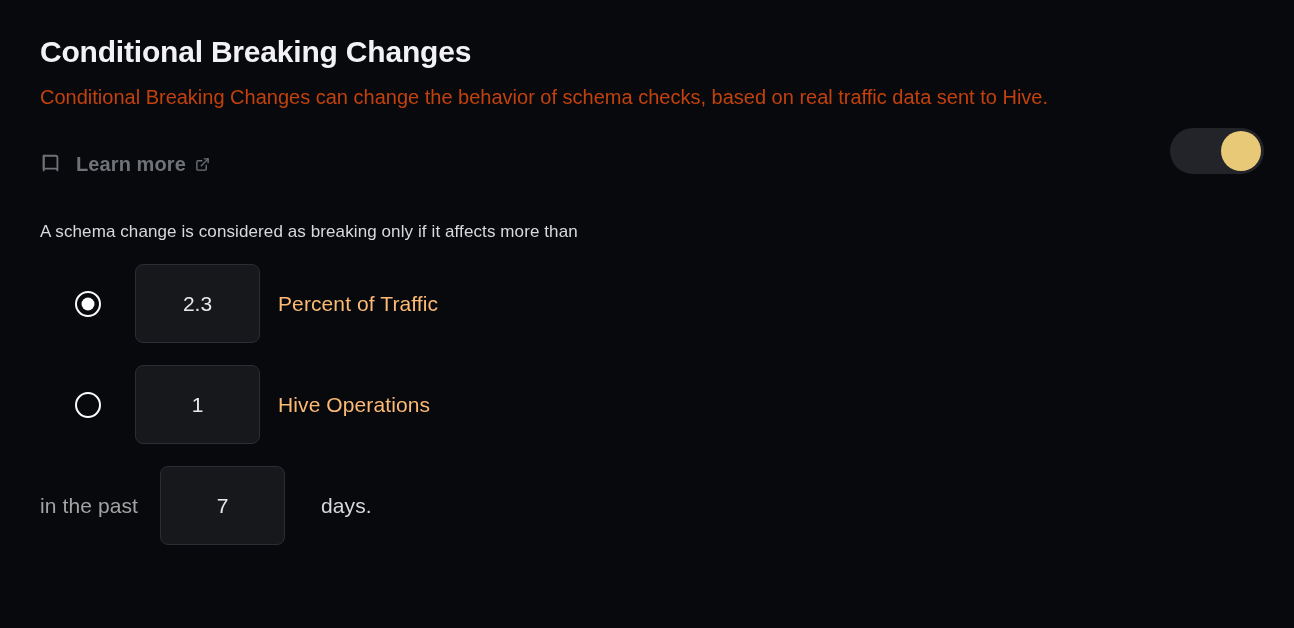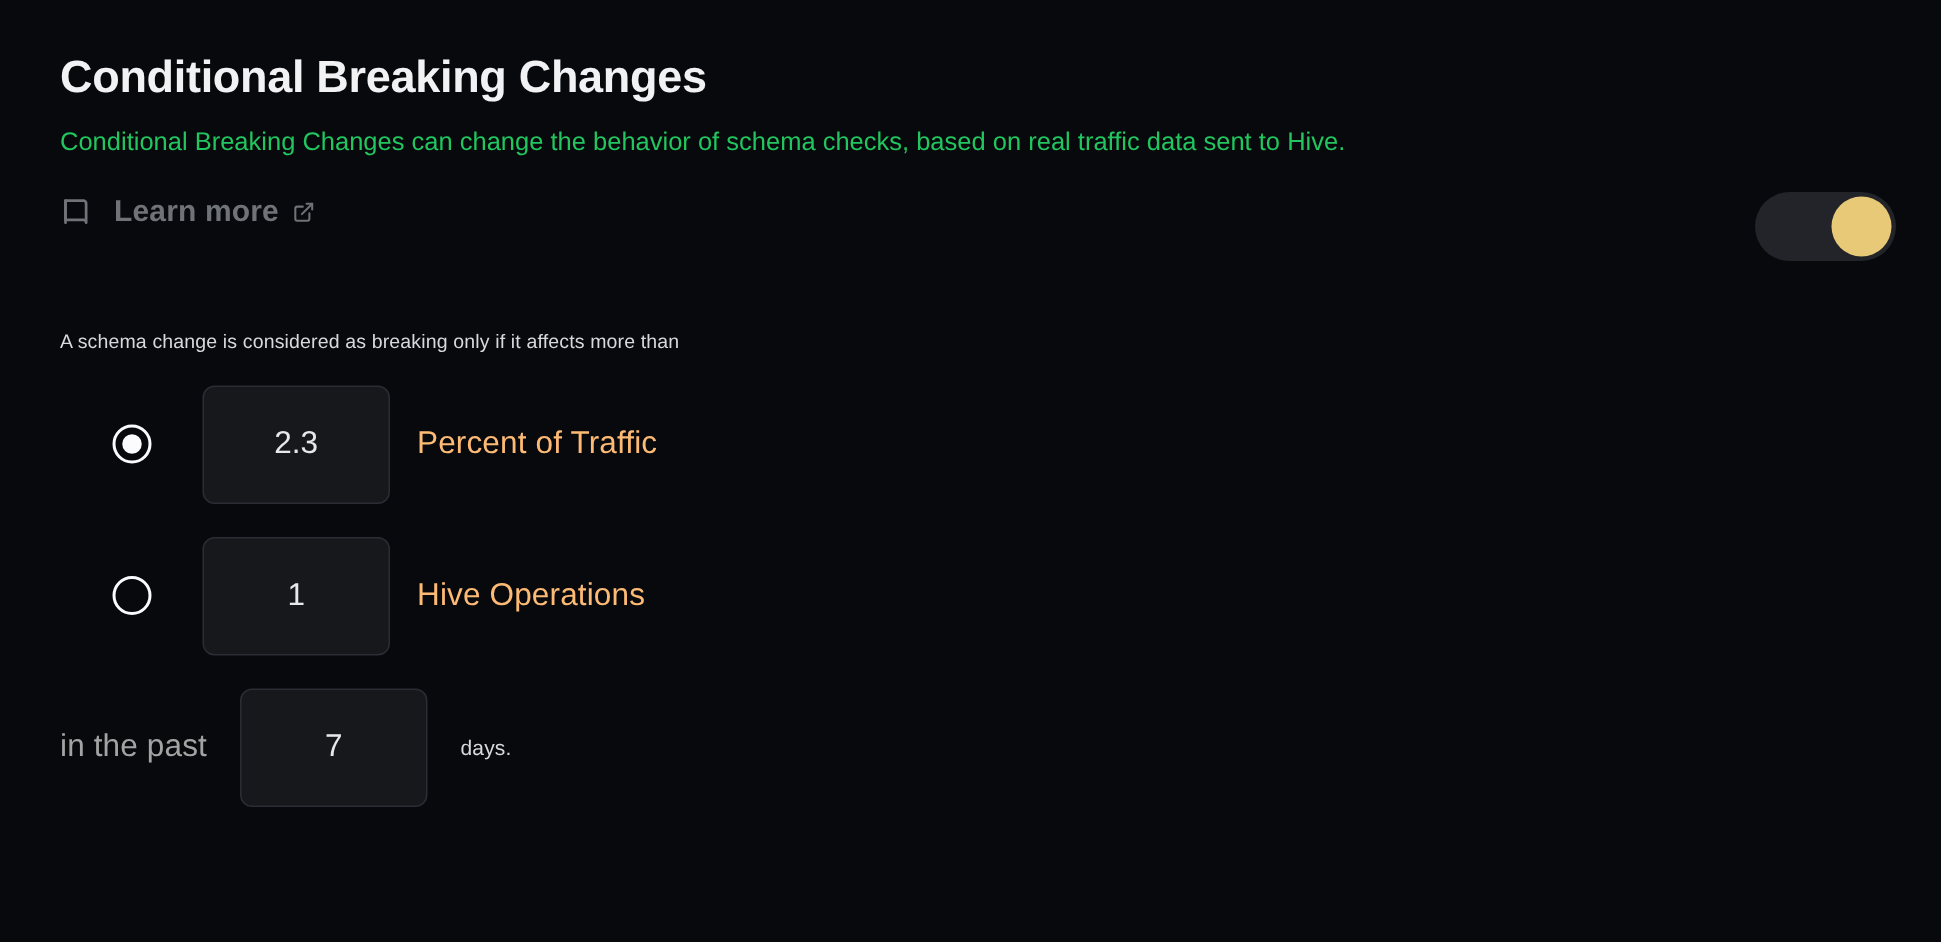--- a/index.html
+++ b/index.html
@@ -24,32 +24,32 @@
   }
   .title {
     font-size: 30px;
     font-weight: 700;
     letter-spacing: -0.2px;
     color: #f2f2f4;
     margin: 0 0 12px 0;
     line-height: 1.2;
   }
   .description {
-    font-size: 17px;
+    font-size: 20px;
     line-height: 1.5;
-    color: #22c55e;
+    color: #c2410c;
     max-width: 1090px;
     margin: 0;
     font-weight: 400;
   }
   .learn-row {
     display: flex;
     align-items: center;
     gap: 14px;
-    margin-top: 22px;
+    margin-top: 40px;
   }
   .book-icon {
     width: 22px;
     height: 24px;
     display: block;
   }
   .learn-link {
     font-size: 20px;
     font-weight: 700;
     color: #6f7276;
@@ -77,22 +77,22 @@
   .toggle .knob {
     position: absolute;
     top: 3px;
     right: 3px;
     width: 40px;
     height: 40px;
     border-radius: 50%;
     background: #e8c977;
   }
   .condition-text {
-    margin-top: 66px;
-    font-size: 13px;
+    margin-top: 46px;
+    font-size: 17px;
     color: #d8d9dc;
     letter-spacing: 0.1px;
   }
   .option-row {
     display: flex;
     align-items: center;
     margin-top: 22px;
   }
   .radio {
     width: 26px;
@@ -145,23 +145,23 @@
   }
   .past-label {
     font-size: 21px;
     color: #a3a3a3;
     letter-spacing: 0.1px;
   }
   .past-row .num-input {
     margin-left: 22px;
   }
   .days-label {
-    font-size: 14px;
+    font-size: 21px;
     color: #d8d9dc;
-    margin-left: 22px;
+    margin-left: 36px;
     letter-spacing: 0.1px;
   }
 </style>
 </head>
 <body>
 
 <div class="panel">
 
   <h1 class="title">Conditional Breaking Changes</h1>
 

